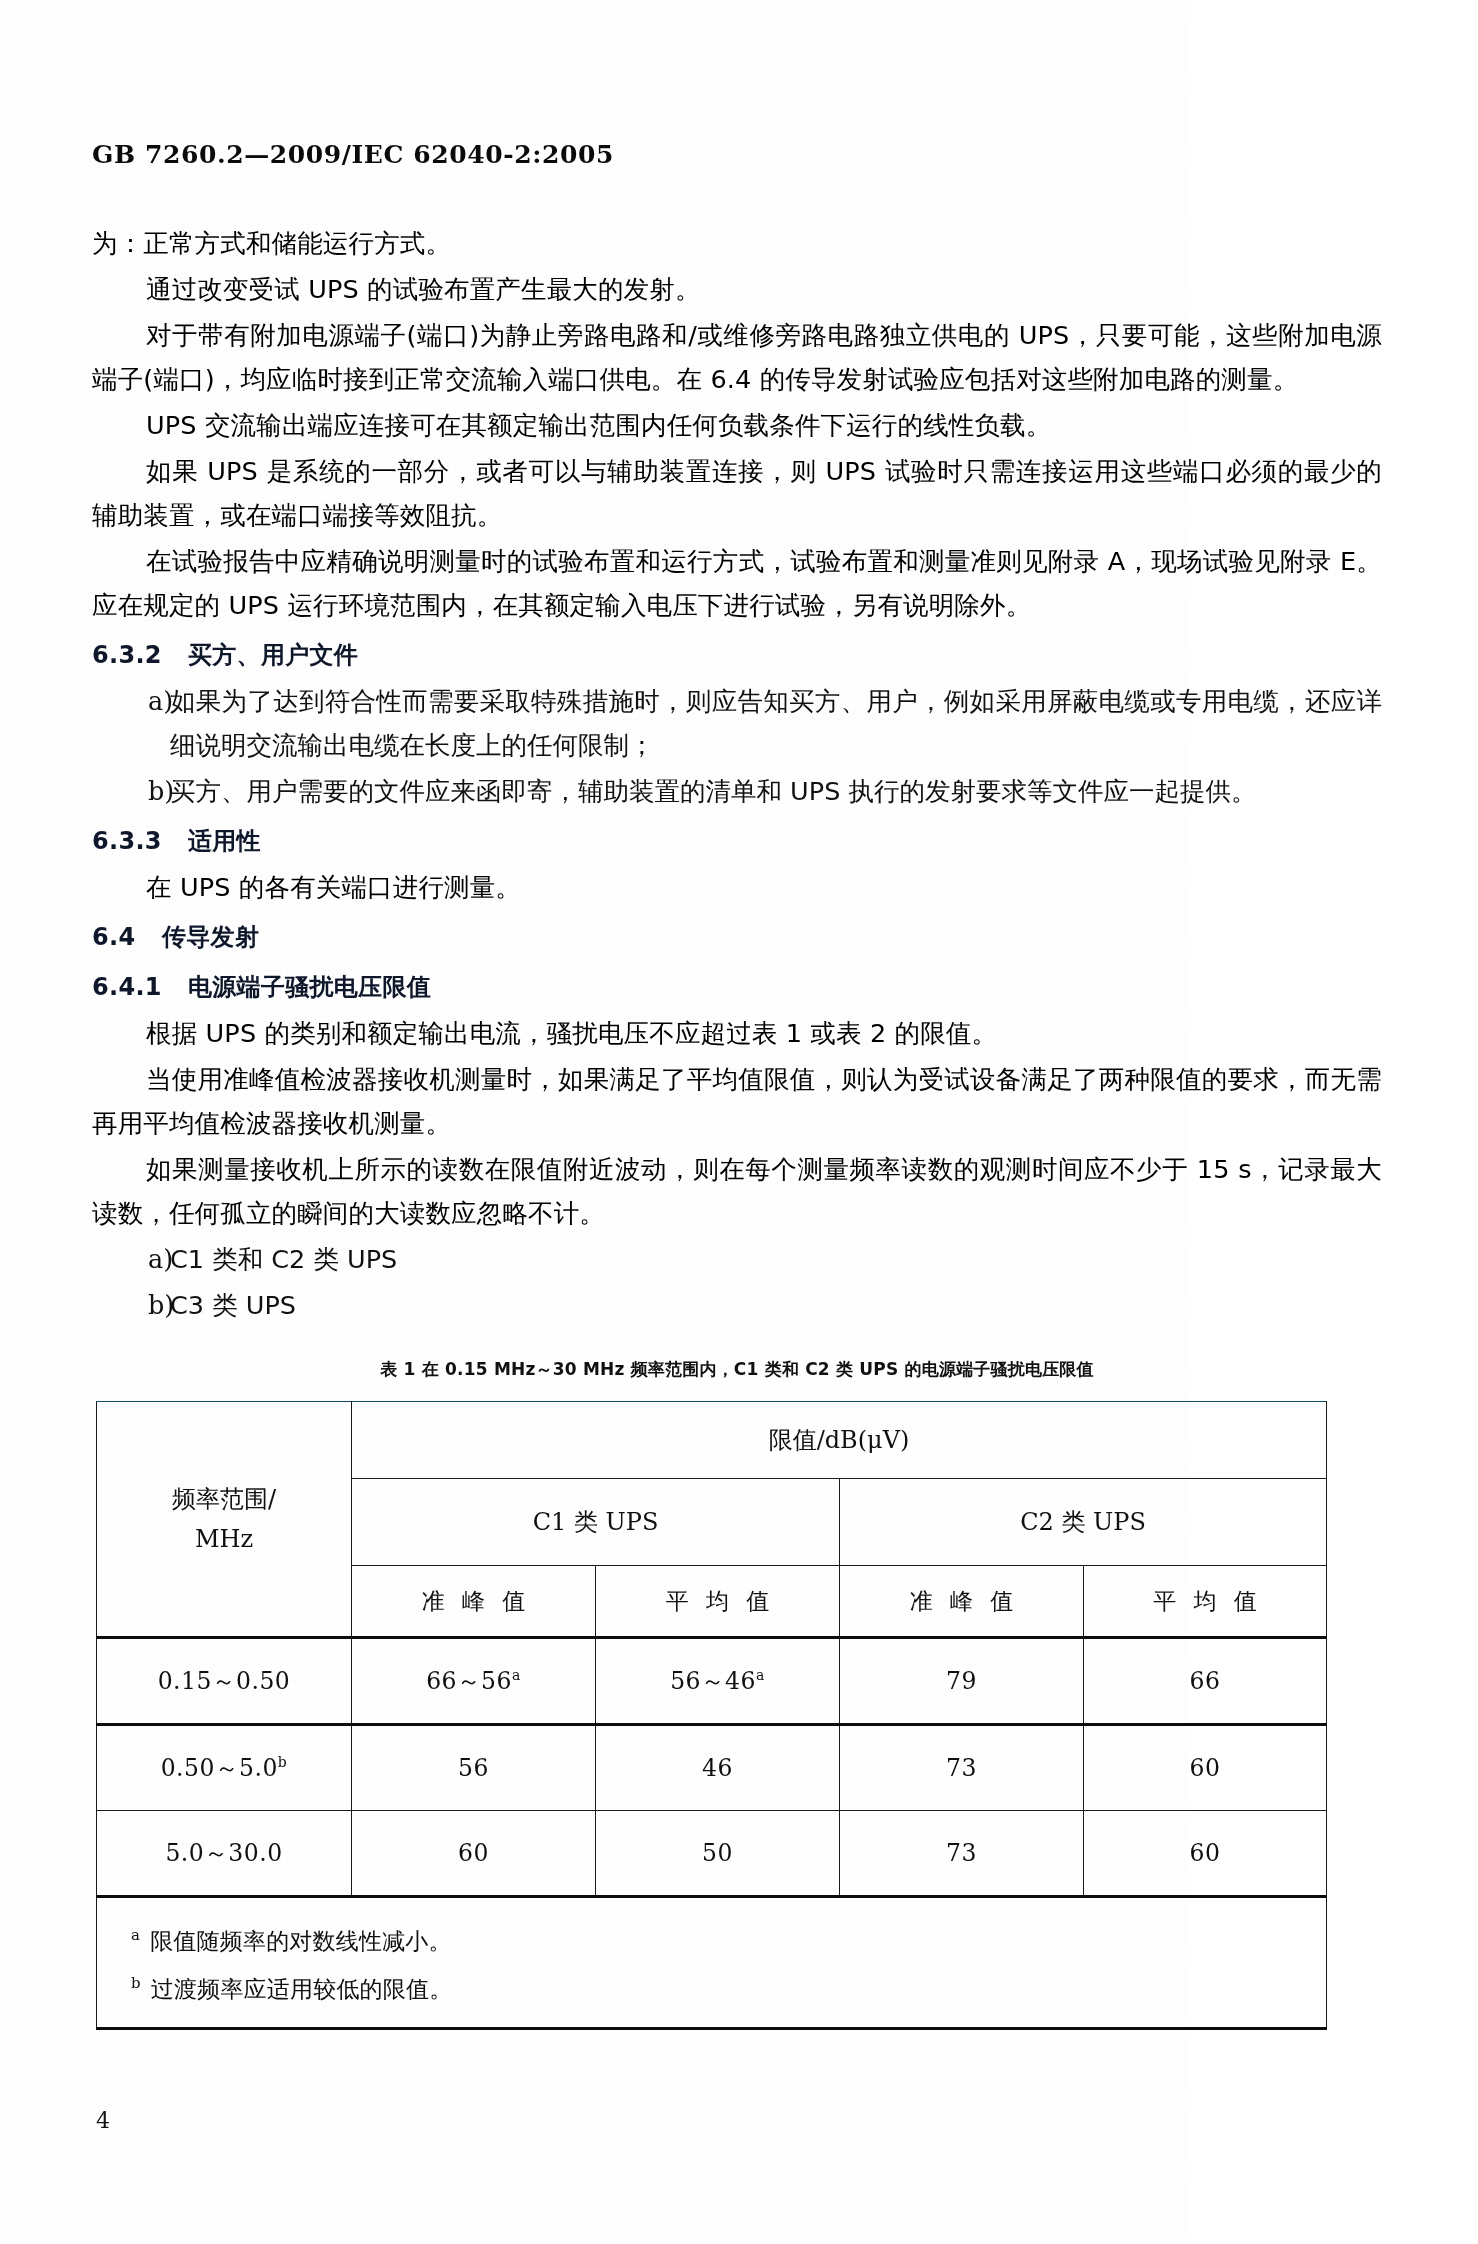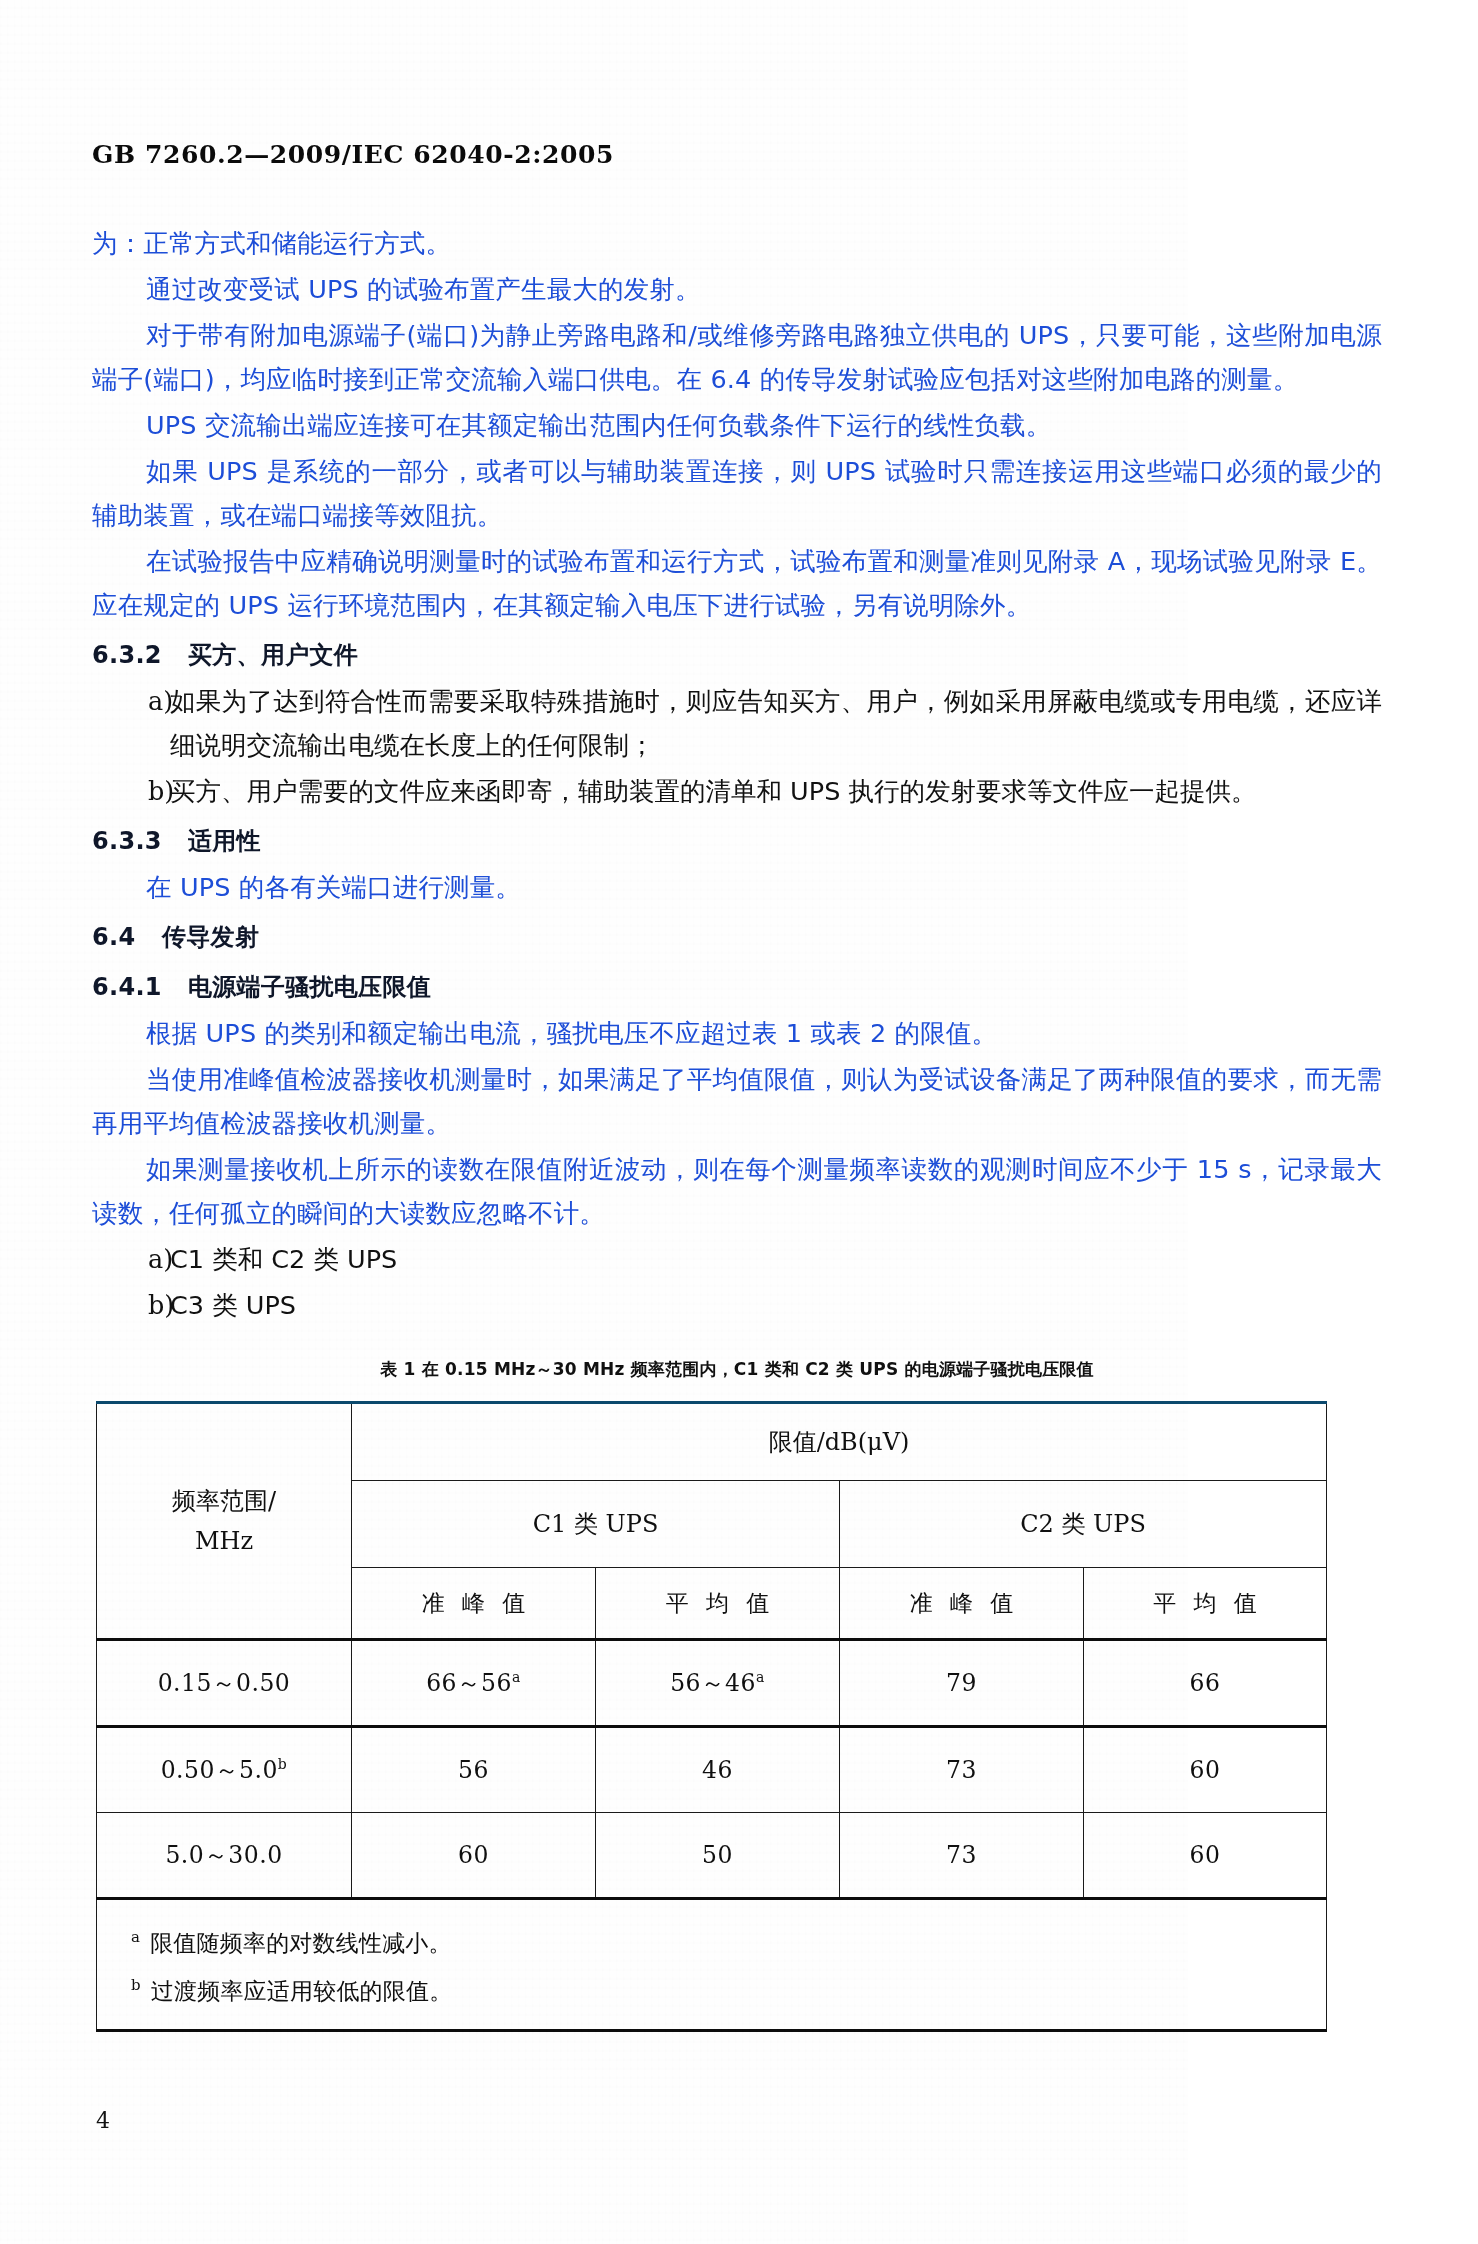--- a/index.html
+++ b/index.html
@@ -50,21 +50,21 @@
     letter-spacing: 0.6px;
     color: #0b0b0b;
     margin: 0 0 52px 0;
     white-space: nowrap;
   }
 
   
   .para {
     font-size: 25.5px;
     line-height: 44px;
-    color: #1d4ed8;
+    color: #000000;
     margin: 0 0 2px 0;
     text-align: justify;
     text-justify: inter-character;
     letter-spacing: 0.15px;
   }
   .para.indent { text-indent: 54px; }
   .para.noindent { text-indent: 0; }
 
   .heading {
     font-size: 24px;
@@ -124,21 +124,21 @@
     font-size: 23px;
     color: #101010;
   }
   table.limits td, table.limits th {
     border: 1.5px solid #1a1a1a;
     text-align: center;
     vertical-align: middle;
     font-weight: 400;
     padding: 0;
   }
-  table.limits .outer-top td { border-top: 3px solid #0c4a6e; }
+  table.limits .outer-top td { border-top: 1px solid #0c4a6e; }
   td.cell-freqhdr {
     width: 255px;
     line-height: 40px;
     font-size: 24px;
   }
   td.cell-limits {
     height: 76px;
     font-size: 24px;
     font-family: "DejaVu Serif", "Liberation Serif", serif;
   }

